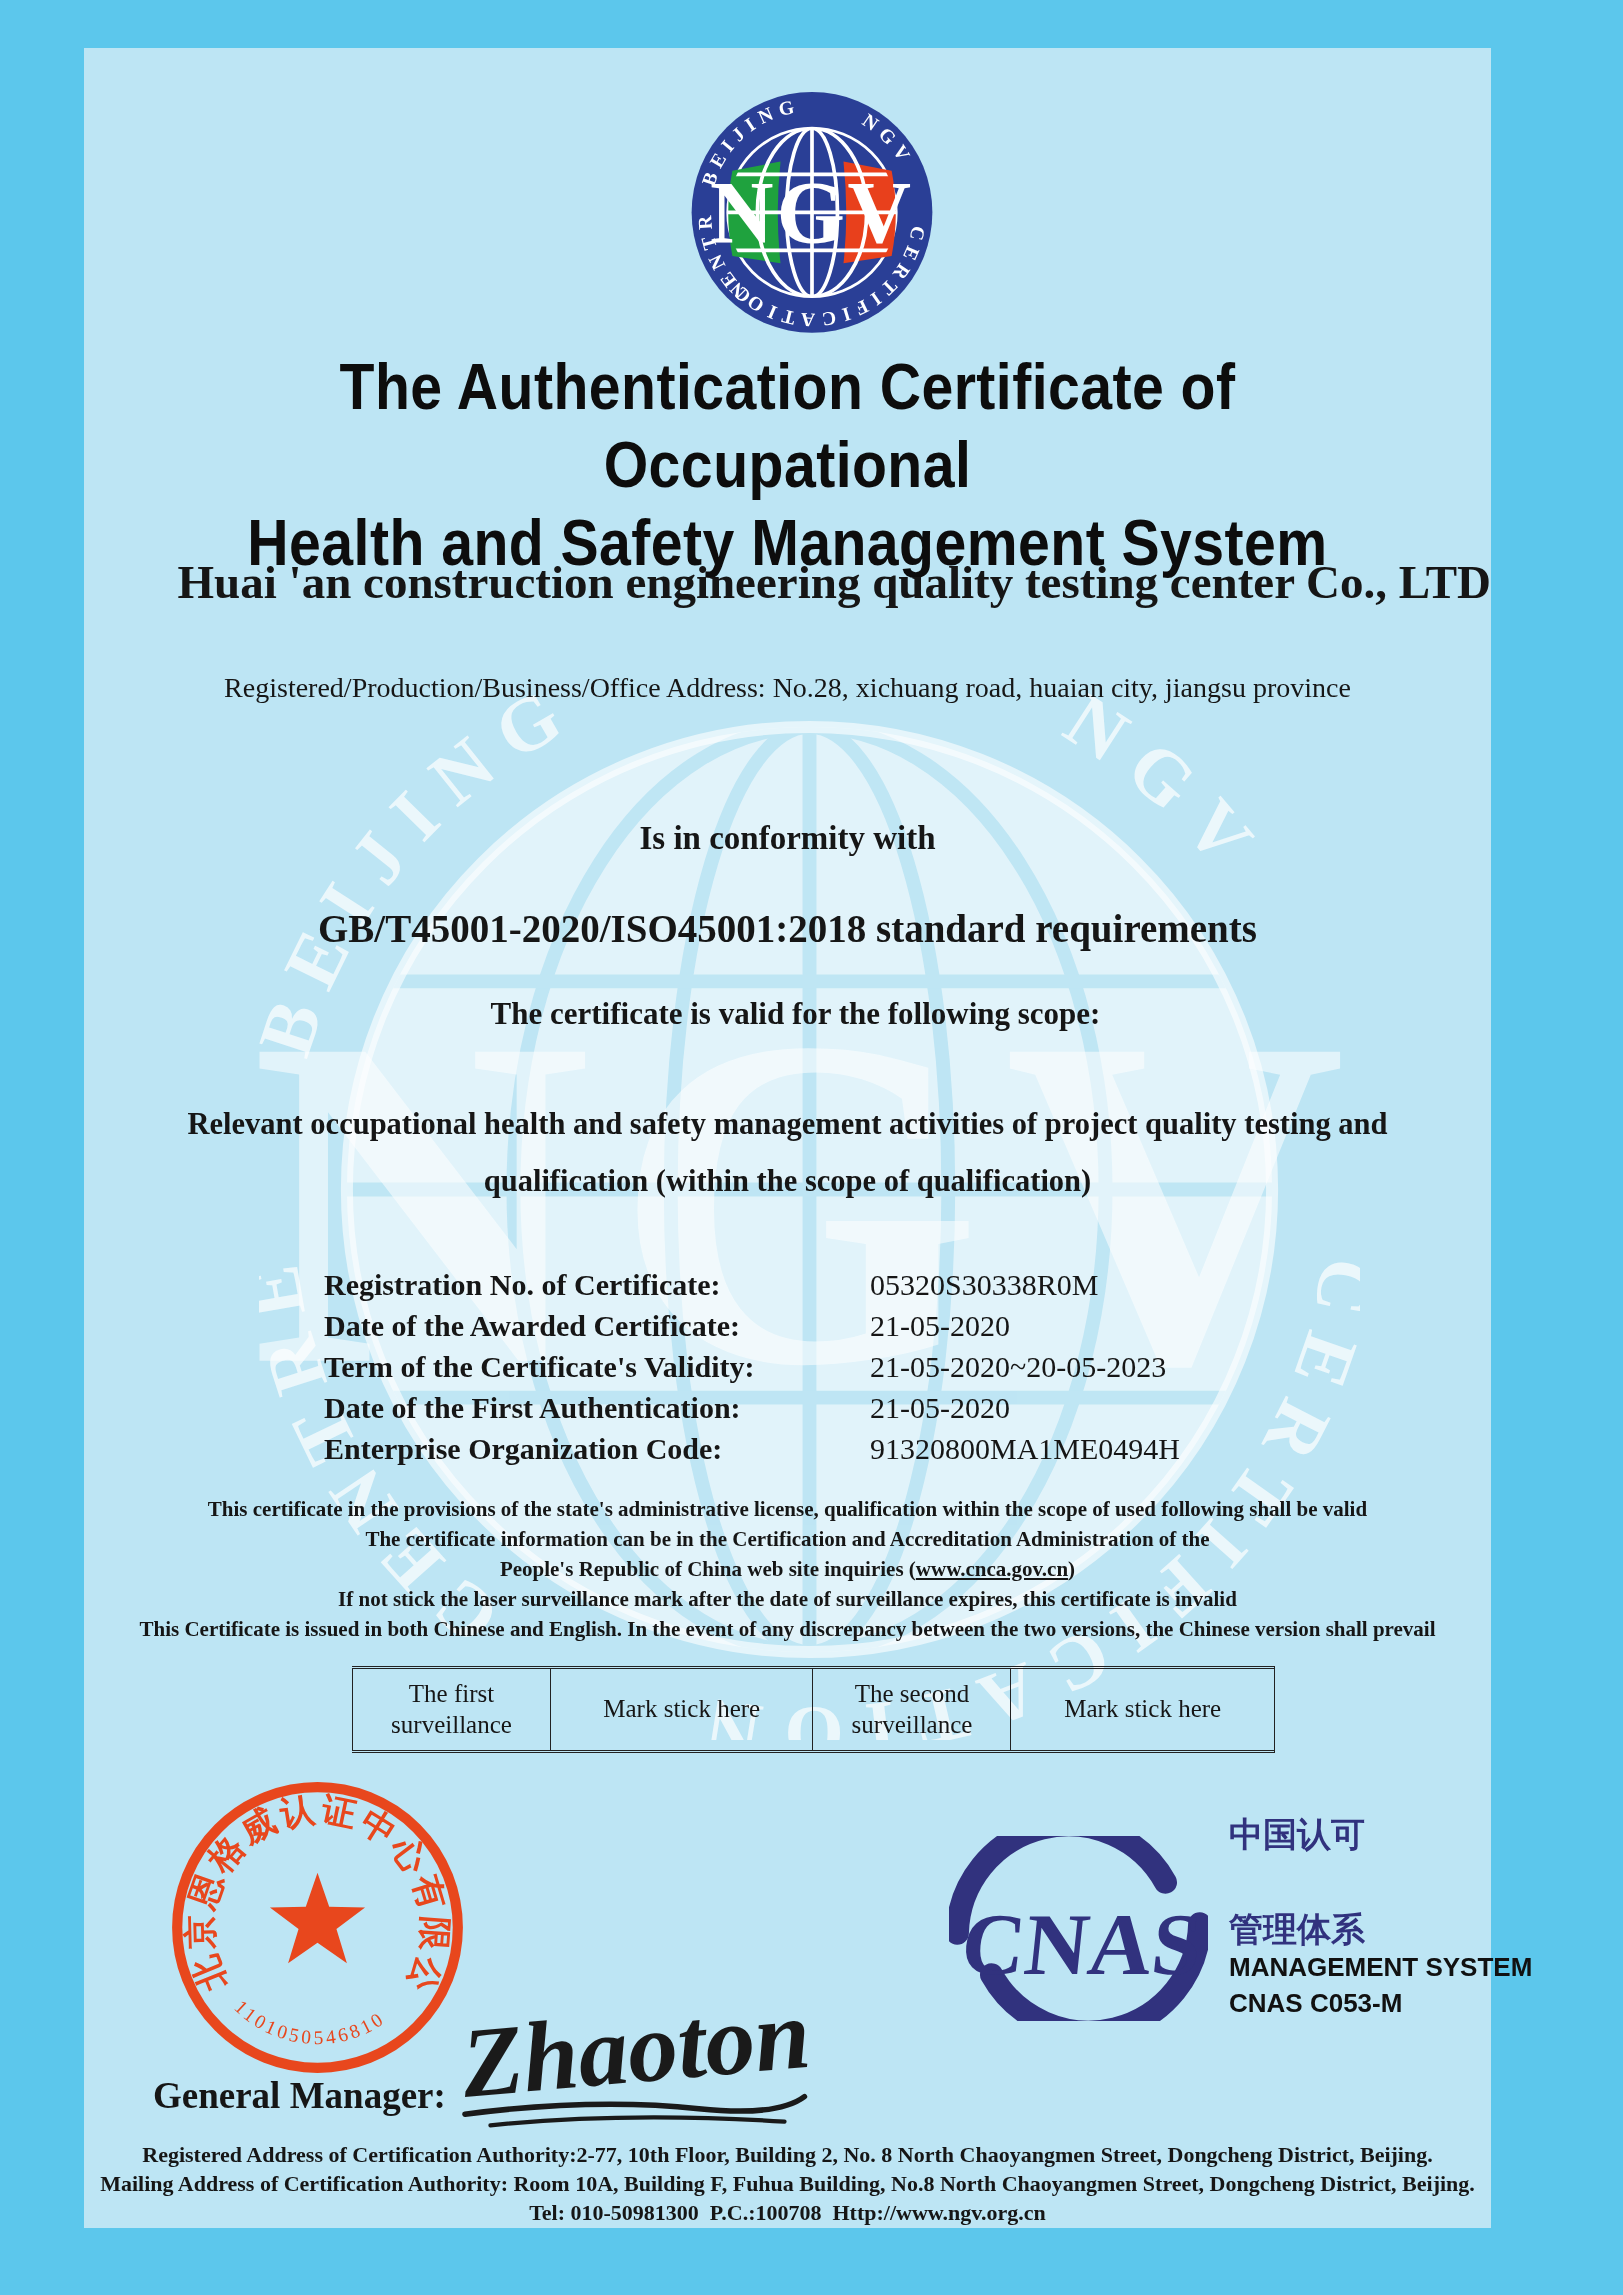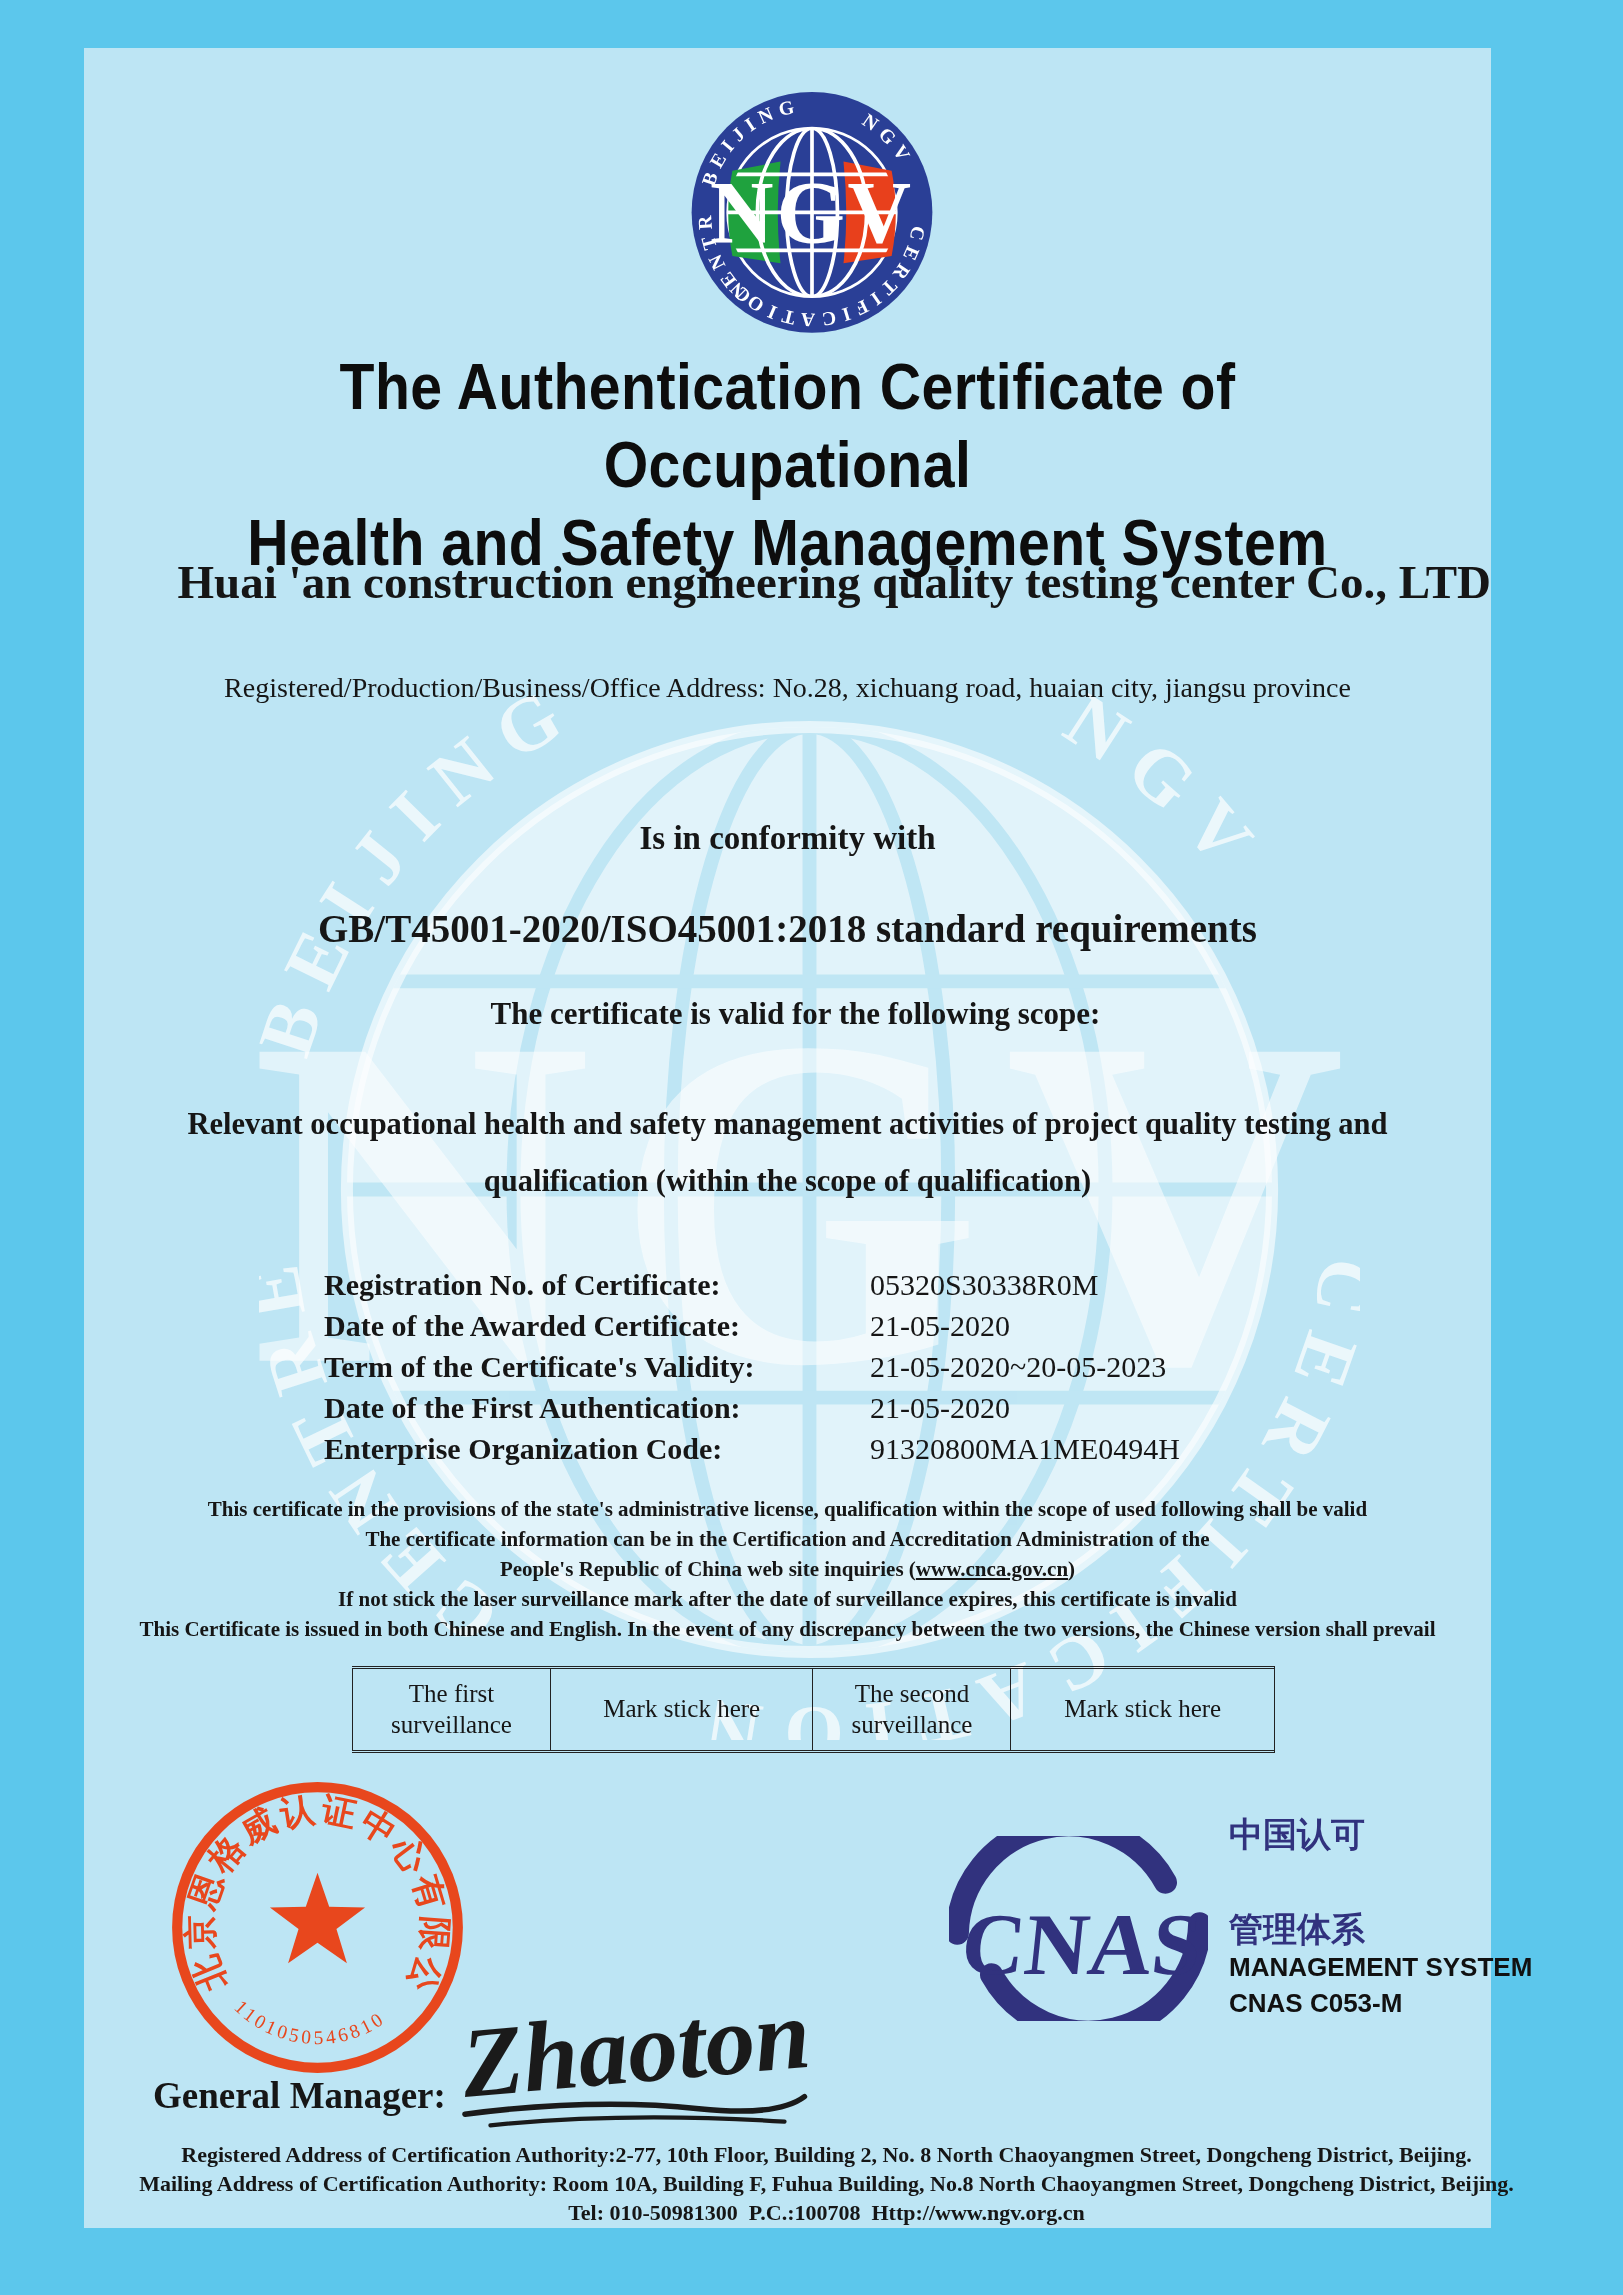--- a/index.html
+++ b/index.html
@@ -184,20 +184,20 @@
 
   <div class="abs gm" style="left:153px;top:2074px;">General Manager:</div>
   <svg class="abs" style="left:458px;top:1990px;" width="352" height="153" viewBox="0 0 760 330">
     <g transform="rotate(-5 80 220)">
       <text x="15" y="225" font-size="215" font-style="italic" font-weight="bold" font-family="DejaVu Serif, serif" fill="#1a1a1a">Zhaotong</text>
     </g>
     <path d="M 15 268 Q 290 232 520 256 Q 690 274 748 230" fill="none" stroke="#1a1a1a" stroke-width="12" stroke-linecap="round"></path>
     <path d="M 70 292 Q 360 262 705 284" fill="none" stroke="#1a1a1a" stroke-width="9" stroke-linecap="round"></path>
   </svg>
 
-  <div class="abs centered" style="top:2140px;margin-left:39px;">
+  <div class="abs centered" style="top:2140px;">
     <div class="footer">Registered Address of Certification Authority:2-77, 10th Floor, Building 2, No. 8 North Chaoyangmen Street, Dongcheng District, Beijing.</div>
     <div class="footer">Mailing Address of Certification Authority: Room 10A, Building F, Fuhua Building, No.8 North Chaoyangmen Street, Dongcheng District, Beijing.</div>
     <div class="footer">Tel: 010-50981300 P.C.:100708 Http://www.ngv.org.cn</div>
   </div>
 
 </div>
 
 
 </body></html>

